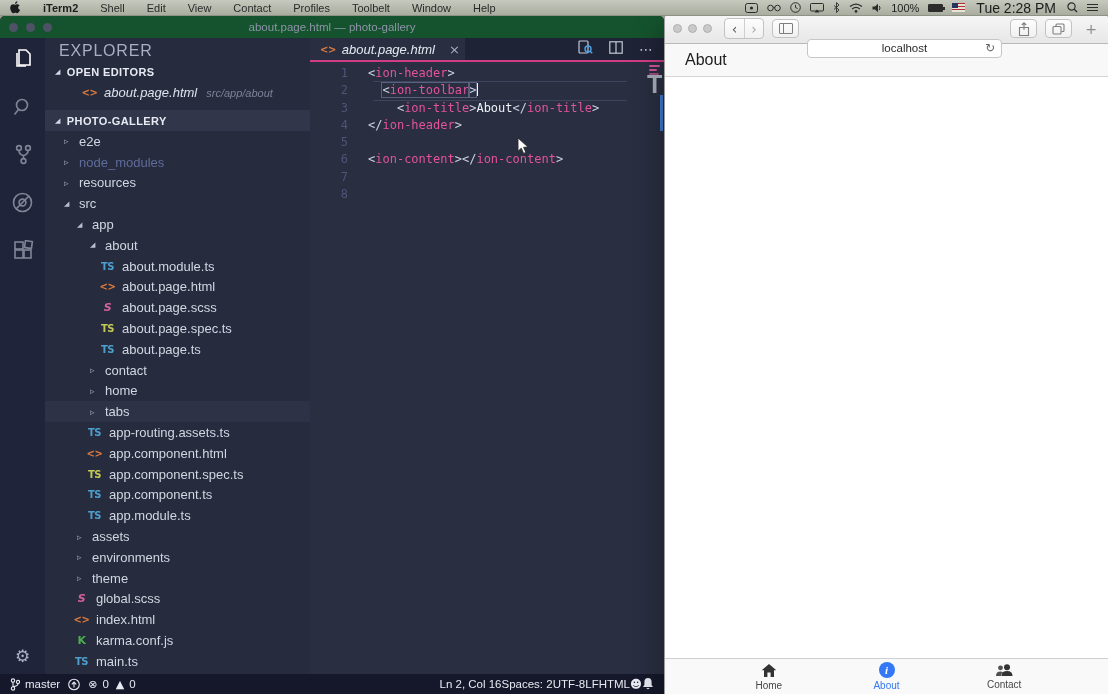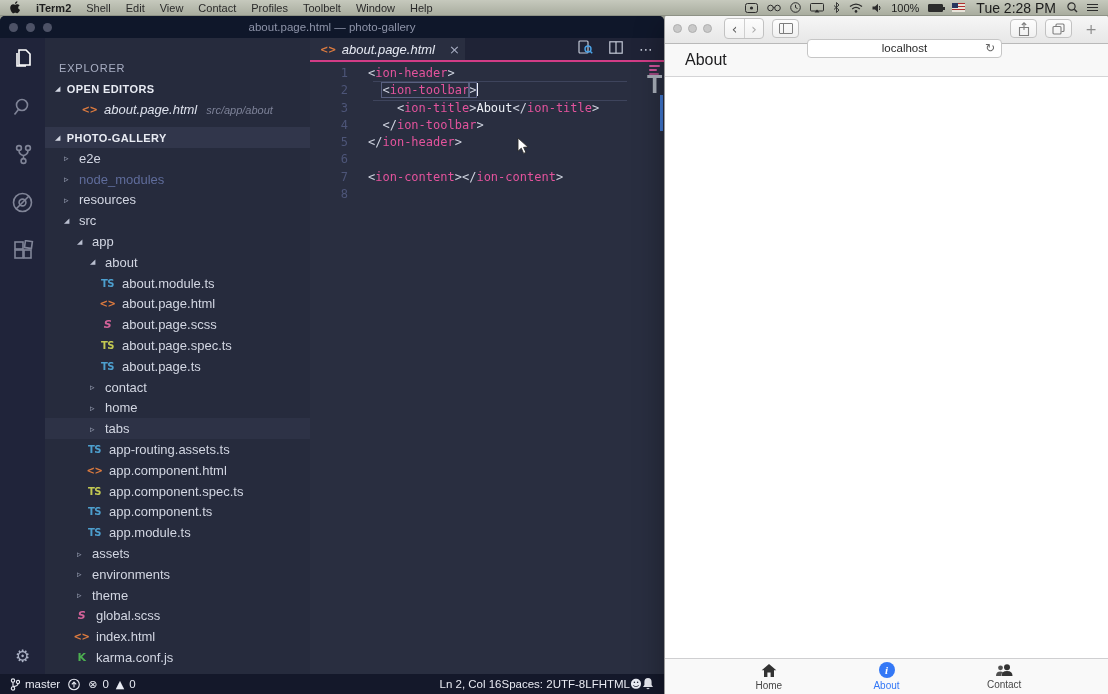--- a/index.html
+++ b/index.html
@@ -4,51 +4,51 @@
 <style>
   * { margin:0; padding:0; box-sizing:border-box; }
   html,body { width:1108px; height:694px; overflow:hidden; }
   body { position:relative; background:#a6aa9c; font-family:"Liberation Sans",sans-serif; }
   .ico { font-family:"DejaVu Sans",sans-serif; font-style:normal; }
 
   
   .menubar { position:absolute; top:0; left:0; right:0; height:16px; z-index:60;
     background:linear-gradient(#c6c9bd,#a9ad9f); border-bottom:1px solid #8e9286;
     display:flex; align-items:center; padding:0 10px; font-size:11px; color:#1e1e1e; }
-  .mb-left { display:flex; align-items:center; gap:15px; }
+  .mb-left { display:flex; align-items:center; gap:22px; }
   .menu-app { font-weight:bold; }
   .menu-item { color:#2a2a2a; }
   .mb-right { margin-left:auto; display:flex; align-items:center; gap:9px; }
   .mb-ic { display:flex; align-items:center; }
   .mb-clock { font-size:14px; color:#1c1c1c; padding:0 2px; }
   .flag { width:13px; height:9px; background:repeating-linear-gradient(#b03030 0 1.5px,#e8e4da 1.5px 3px); position:relative; }
   .flag:before { content:''; position:absolute; left:0; top:0; width:6px; height:5px; background:#27355e; }
   .batt { width:15px; height:8px; border:1px solid #2c2c2c; border-radius:1px; position:relative; background:#2c2c2c; }
   .batt:after { content:''; position:absolute; right:-3px; top:2px; width:2px; height:3px; background:#2c2c2c; }
   .nlist i { display:block; width:11px; height:1.5px; background:#2c2c2c; margin:1.5px 0; }
 
   
   .vscode { position:absolute; left:0; top:16px; width:664px; height:678px;
     background:#292e40; border-radius:5px 5px 0 0; box-shadow:0 12px 34px rgba(0,0,0,.5); overflow:hidden; }
-  .vs-titlebar { height:22px; background:#0f172a; display:flex; align-items:center; justify-content:center;
+  .vs-titlebar { height:22px; background:#14532d; display:flex; align-items:center; justify-content:center;
     font-size:11.5px; color:#8e94a9; position:relative; }
   .traffic { position:absolute; left:9px; top:7px; display:flex; gap:8px; }
   .traffic i { width:9px; height:9px; border-radius:50%; background:#4d5266; }
   .vs-body { position:absolute; top:22px; bottom:20px; left:0; right:0; display:flex; }
 
   .activitybar { width:45px; background:#20243a; display:flex; flex-direction:column; align-items:center;
     padding-top:7px; gap:21px; position:relative; flex:none; }
   .act { width:30px; height:27px; display:flex; align-items:center; justify-content:center; opacity:.55; }
   .act.active { opacity:1; }
   .act svg { stroke:#cfd4e4; fill:none; stroke-width:1.6; }
   .act.active svg { stroke:#ffffff; }
   .act-gear { position:absolute; bottom:8px; font-size:17px; color:#aab0c4; }
 
   .sidebar { width:265px; background:#262b3d; color:#ced3df; font-size:13px; overflow:hidden; flex:none; }
-  .sb-title { height:24px; line-height:26px; padding-left:14px; font-size:11px; letter-spacing:.8px; color:#a8aec3;margin-top:17px; }
+  .sb-title { height:24px; line-height:26px; padding-left:14px; font-size:16px; letter-spacing:.8px; color:#a8aec3; }
   .section-header { height:20px; display:flex; align-items:center; font-weight:bold; font-size:11px;
     color:#e8ebf3; letter-spacing:.4px; padding-left:10px; gap:6px; }
   .sec-twisty { font-size:7px; color:#d4d8e4; }
   .pg-header { background:#31364b; margin-top:7px; height:21px; }
   .oe-item { height:21px; display:flex; align-items:center; padding-left:36px; gap:6px; }
   .oe-item .fname { font-style:italic; color:#dde1ec; }
   .oe-path { color:#7d8298; font-size:11px; font-style:italic; margin-left:3px; }
 
   .tree-row { height:20.8px; display:flex; align-items:center; gap:6px; color:#d2d6e2; }
   .tree-row.hover { background:#2d3246; }
@@ -413,21 +413,20 @@
             <div class="gut-line">4</div>
             <div class="gut-line">5</div>
             <div class="gut-line">6</div>
             <div class="gut-line">7</div>
             <div class="gut-line">8</div>
           </div>
         <div class="codecol">
             <div class="code-line"><span class="seg-pun">&lt;</span><span class="seg-tag">ion-header</span><span class="seg-pun">&gt;</span></div>
             <div class="code-line current"><span class="seg-pl">  </span><span class="wordbox"><span class="seg-pun">&lt;</span><span class="seg-tag">ion-toolbar</span></span><span class="wordbox"><span class="seg-pun">&gt;</span></span><span class="cursor"></span></div>
             <div class="code-line"><span class="seg-pl">    </span><span class="seg-pun">&lt;</span><span class="seg-tag">ion-title</span><span class="seg-pun">&gt;</span><span class="seg-txt">About</span><span class="seg-pun">&lt;/</span><span class="seg-tag">ion-title</span><span class="seg-pun">&gt;</span></div>
-            <div class="code-line"><span class="seg-pl">  </span><span class="seg-pun">&lt;/</span><span class="seg-tag">ion-toolbar</span><span class="seg-pun">&gt;</span></div>
             <div class="code-line"><span class="seg-pun">&lt;/</span><span class="seg-tag">ion-header</span><span class="seg-pun">&gt;</span></div>
             <div class="code-line"></div>
             <div class="code-line"><span class="seg-pun">&lt;</span><span class="seg-tag">ion-content</span><span class="seg-pun">&gt;</span><span class="seg-pun">&lt;/</span><span class="seg-tag">ion-content</span><span class="seg-pun">&gt;</span></div>
             <div class="code-line"></div>
           </div>
         <div class="minimap">
           <div class="mm-mark" style="right:4px; top:3px;  width:11px;"></div>
           <div class="mm-mark" style="right:7px; top:7px;  width:8px;"></div>
           <div class="mm-mark" style="right:5px; top:11px; width:10px; opacity:.7;"></div>
           <div class="mm-slider"></div>

